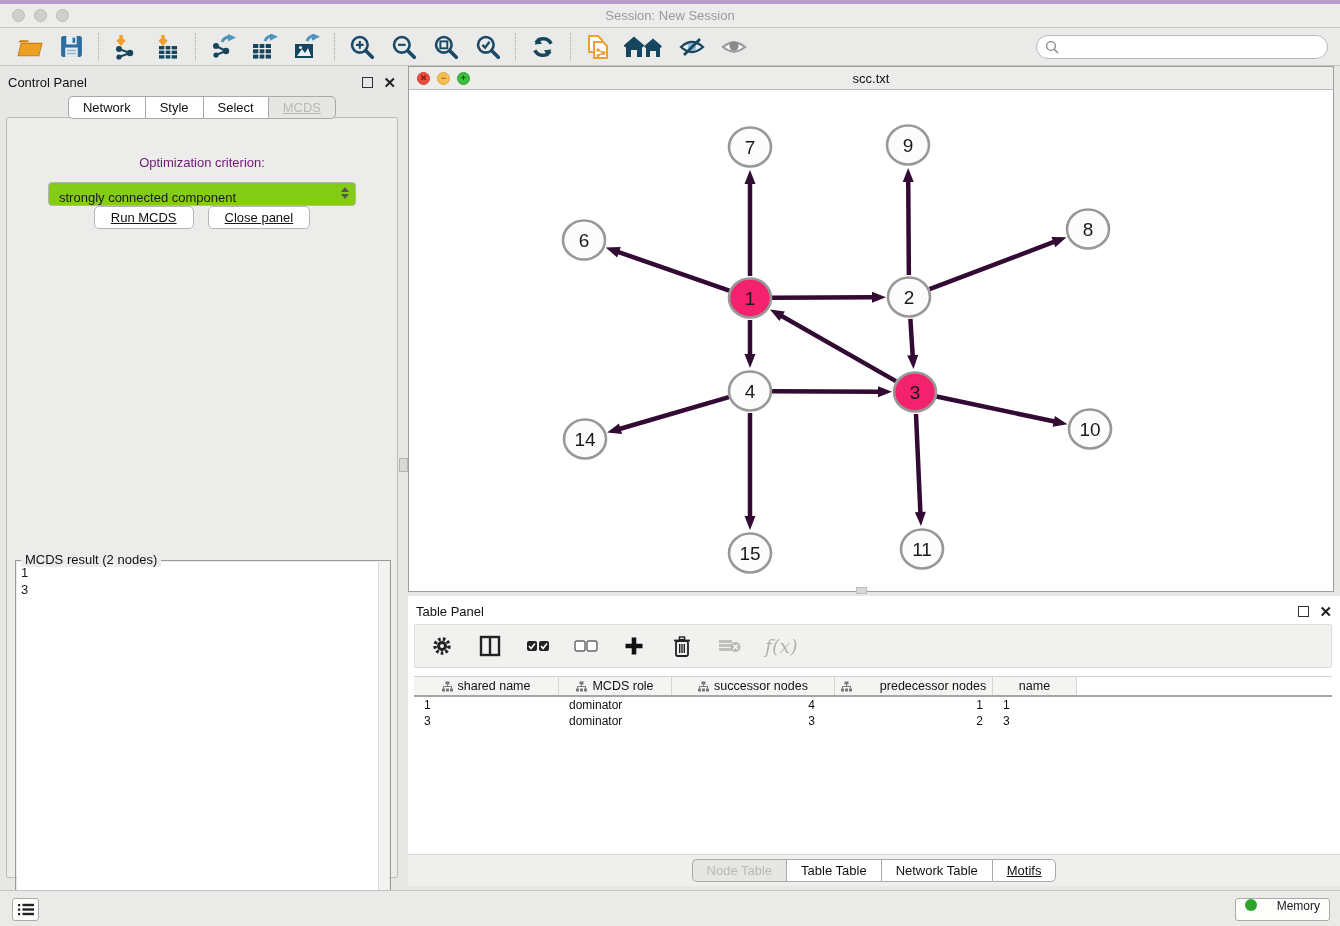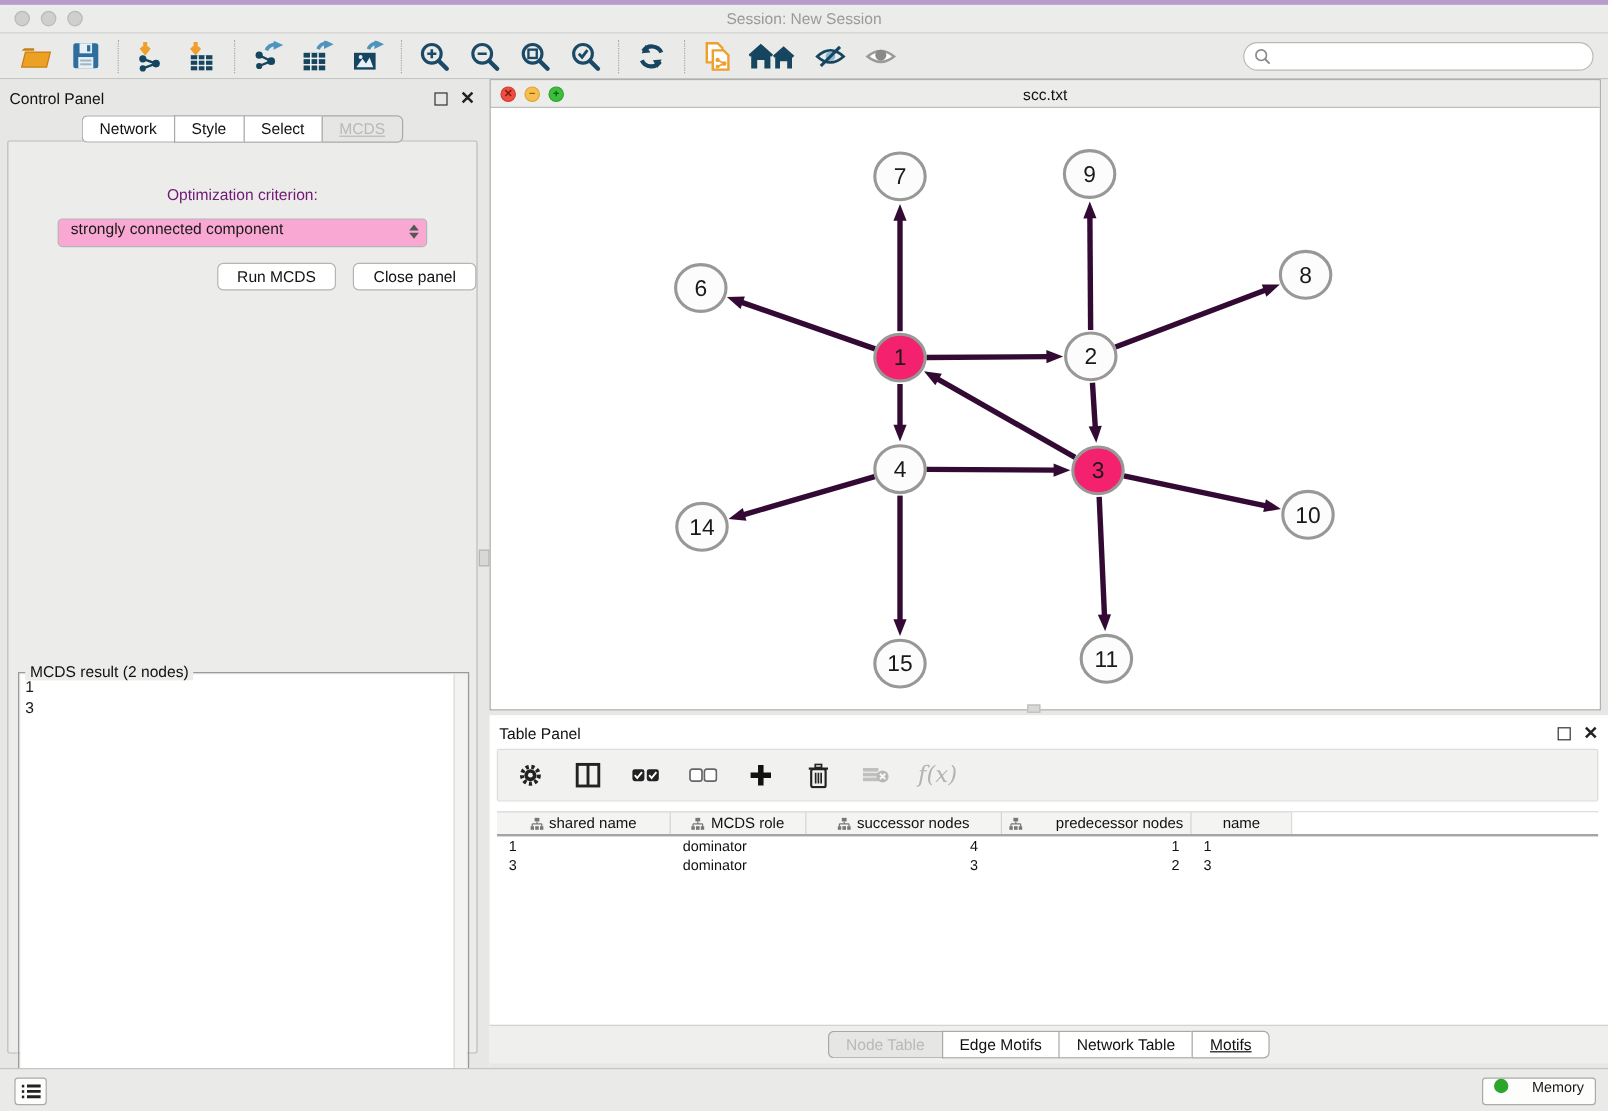--- a/index.html
+++ b/index.html
@@ -34,28 +34,28 @@
   .float-btn { width:11px; height:11px; border:1.5px solid #333; margin-right:10px; }
   .close-x { font-size:15px; font-weight:bold; color:#222; line-height:11px; }
   .cp-tabs { position:absolute; left:0; top:30px; width:100%; display:flex; justify-content:center; z-index:3; }
   .seg { font-size:13px; padding:3px 14px; background:#fff; border:1px solid #a9a9a7; border-right:none; color:#111; }
   .seg:first-child { border-radius:5px 0 0 5px; }
   .seg:last-child { border-right:1px solid #a9a9a7; border-radius:0 5px 5px 0;text-decoration:underline; }
   .seg.sel-gray { background:#e6e6e4; color:#b9b9b6; }
   .cp-box { position:absolute; left:6px; top:51px; width:392px; height:761px;
     background:#ececea; border:1px solid #bcbcba; border-radius:2px; }
   .opt-label { margin-top:37px; text-align:center; font-size:13px; color:#701a75; }
-  .dropdown { position:relative; margin:12px auto 0; width:308px; height:24px; background:#f9a8d4;
-    border:1px solid #b5b5b3; border-radius:4px; display:flex; align-items:flex-start;
+  .dropdown { position:relative; margin:12px auto 0; width:308px; height:24px; background:#84cc16;
+    border:1px solid #b5b5b3; border-radius:4px; display:flex; align-items:flex-end;
     padding:0 22px 0 10px; font-size:13px; }
   .dd-arrows { position:absolute; right:6px; top:4px; display:flex; flex-direction:column; gap:2px; }
   .dd-arrows i { width:0; height:0; border-left:4px solid transparent; border-right:4px solid transparent; }
   .dd-arrows .up { border-bottom:5px solid #555; }
   .dd-arrows .dn { border-top:5px solid #555; }
-  .cp-buttons { margin-top:13px; display:flex; justify-content:flex-end; gap:14px; }
+  .cp-buttons { margin-top:0; display:flex; justify-content:center; gap:14px;text-decoration:underline; }
   .pbtn { background:#fff; border:1px solid #b5b5b3; border-radius:5px; font-size:13px;
     padding:3px 16px; color:#111; }
   .result-set { position:absolute; left:8px; top:442px; width:376px; height:378px; }
   .result-legend { position:absolute; left:6px; top:-8px; background:#ececea; padding:0 4px;
     font-size:13px; color:#111; z-index:2; }
   .result-frame { position:absolute; inset:0; border:1px solid #9a9a98; }
   .result-inner { position:absolute; left:1px; top:1px; right:12px; bottom:1px; background:#fff;
     font-size:13px; padding:2px 4px; line-height:17px; white-space:pre-line; }
   .result-scroll { position:absolute; top:1px; right:1px; bottom:1px; width:11px;
     background:#f3f3f1; border-left:1px solid #ddd; }
@@ -511,21 +511,21 @@
       <div class="td c0">3</div>
       <div class="td c1">dominator</div>
       <div class="td c2 num" style="padding-right:20px">3</div>
       <div class="td c3 num">2</div>
       <div class="td c4">3</div>
     </div>
   </div>
 
   <div class="tp-tabs-strip">
     <span class="seg sel-gray">Node Table</span>
-    <span class="seg">Edge Motifs</span>
+    <span class="seg">Table Table</span>
     <span class="seg">Network Table</span>
     <span class="seg">Motifs</span>
   </div>
   <div class="tp-bottom-border"></div>
 </div>
 
 <div class="statusbar">
   <div class="sb-left">
     <svg width="16" height="13" viewBox="0 0 16 13">
       <g stroke="#222" stroke-width="2.4">

